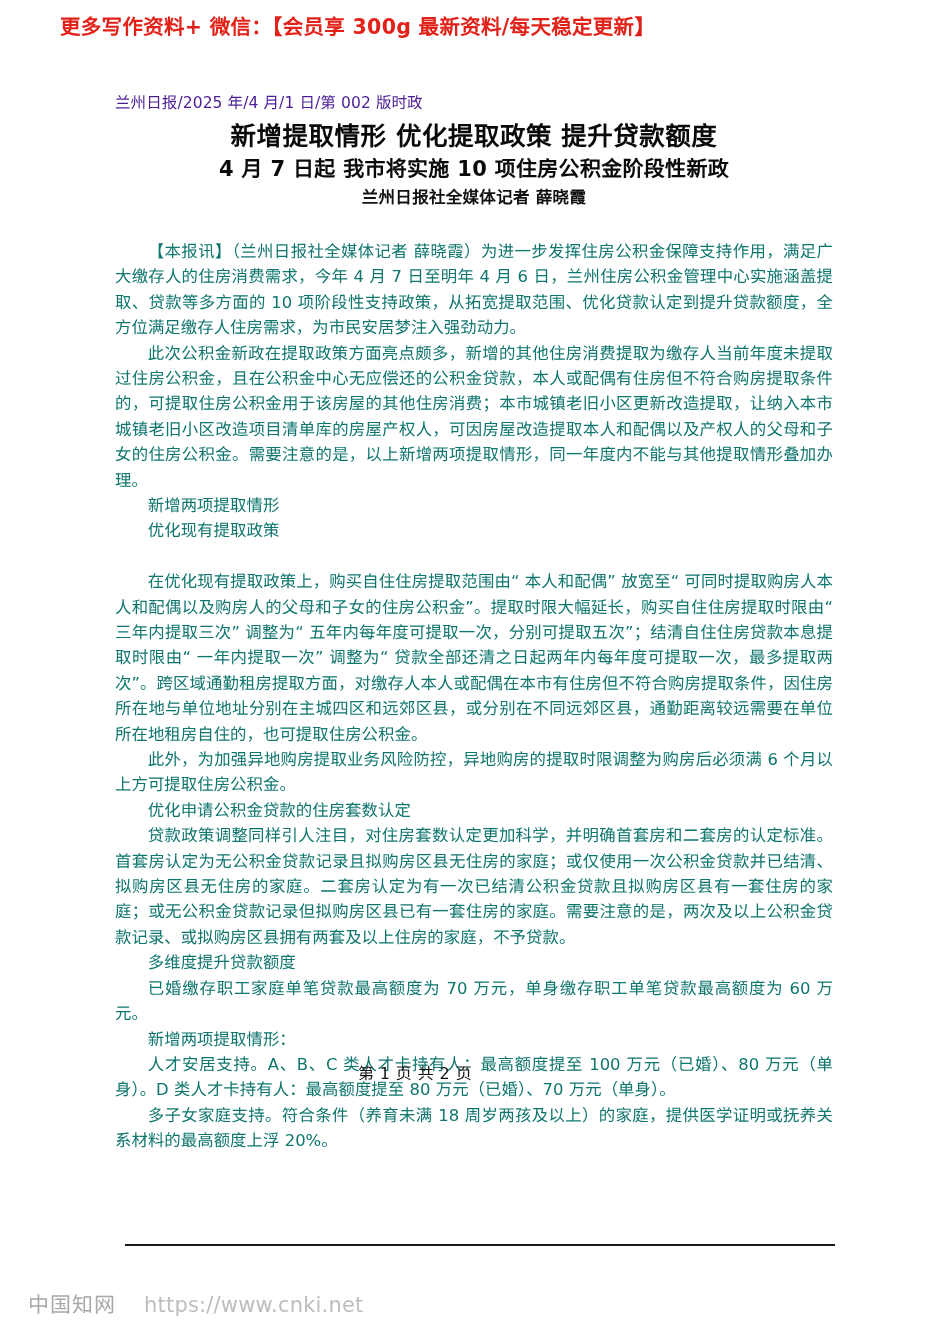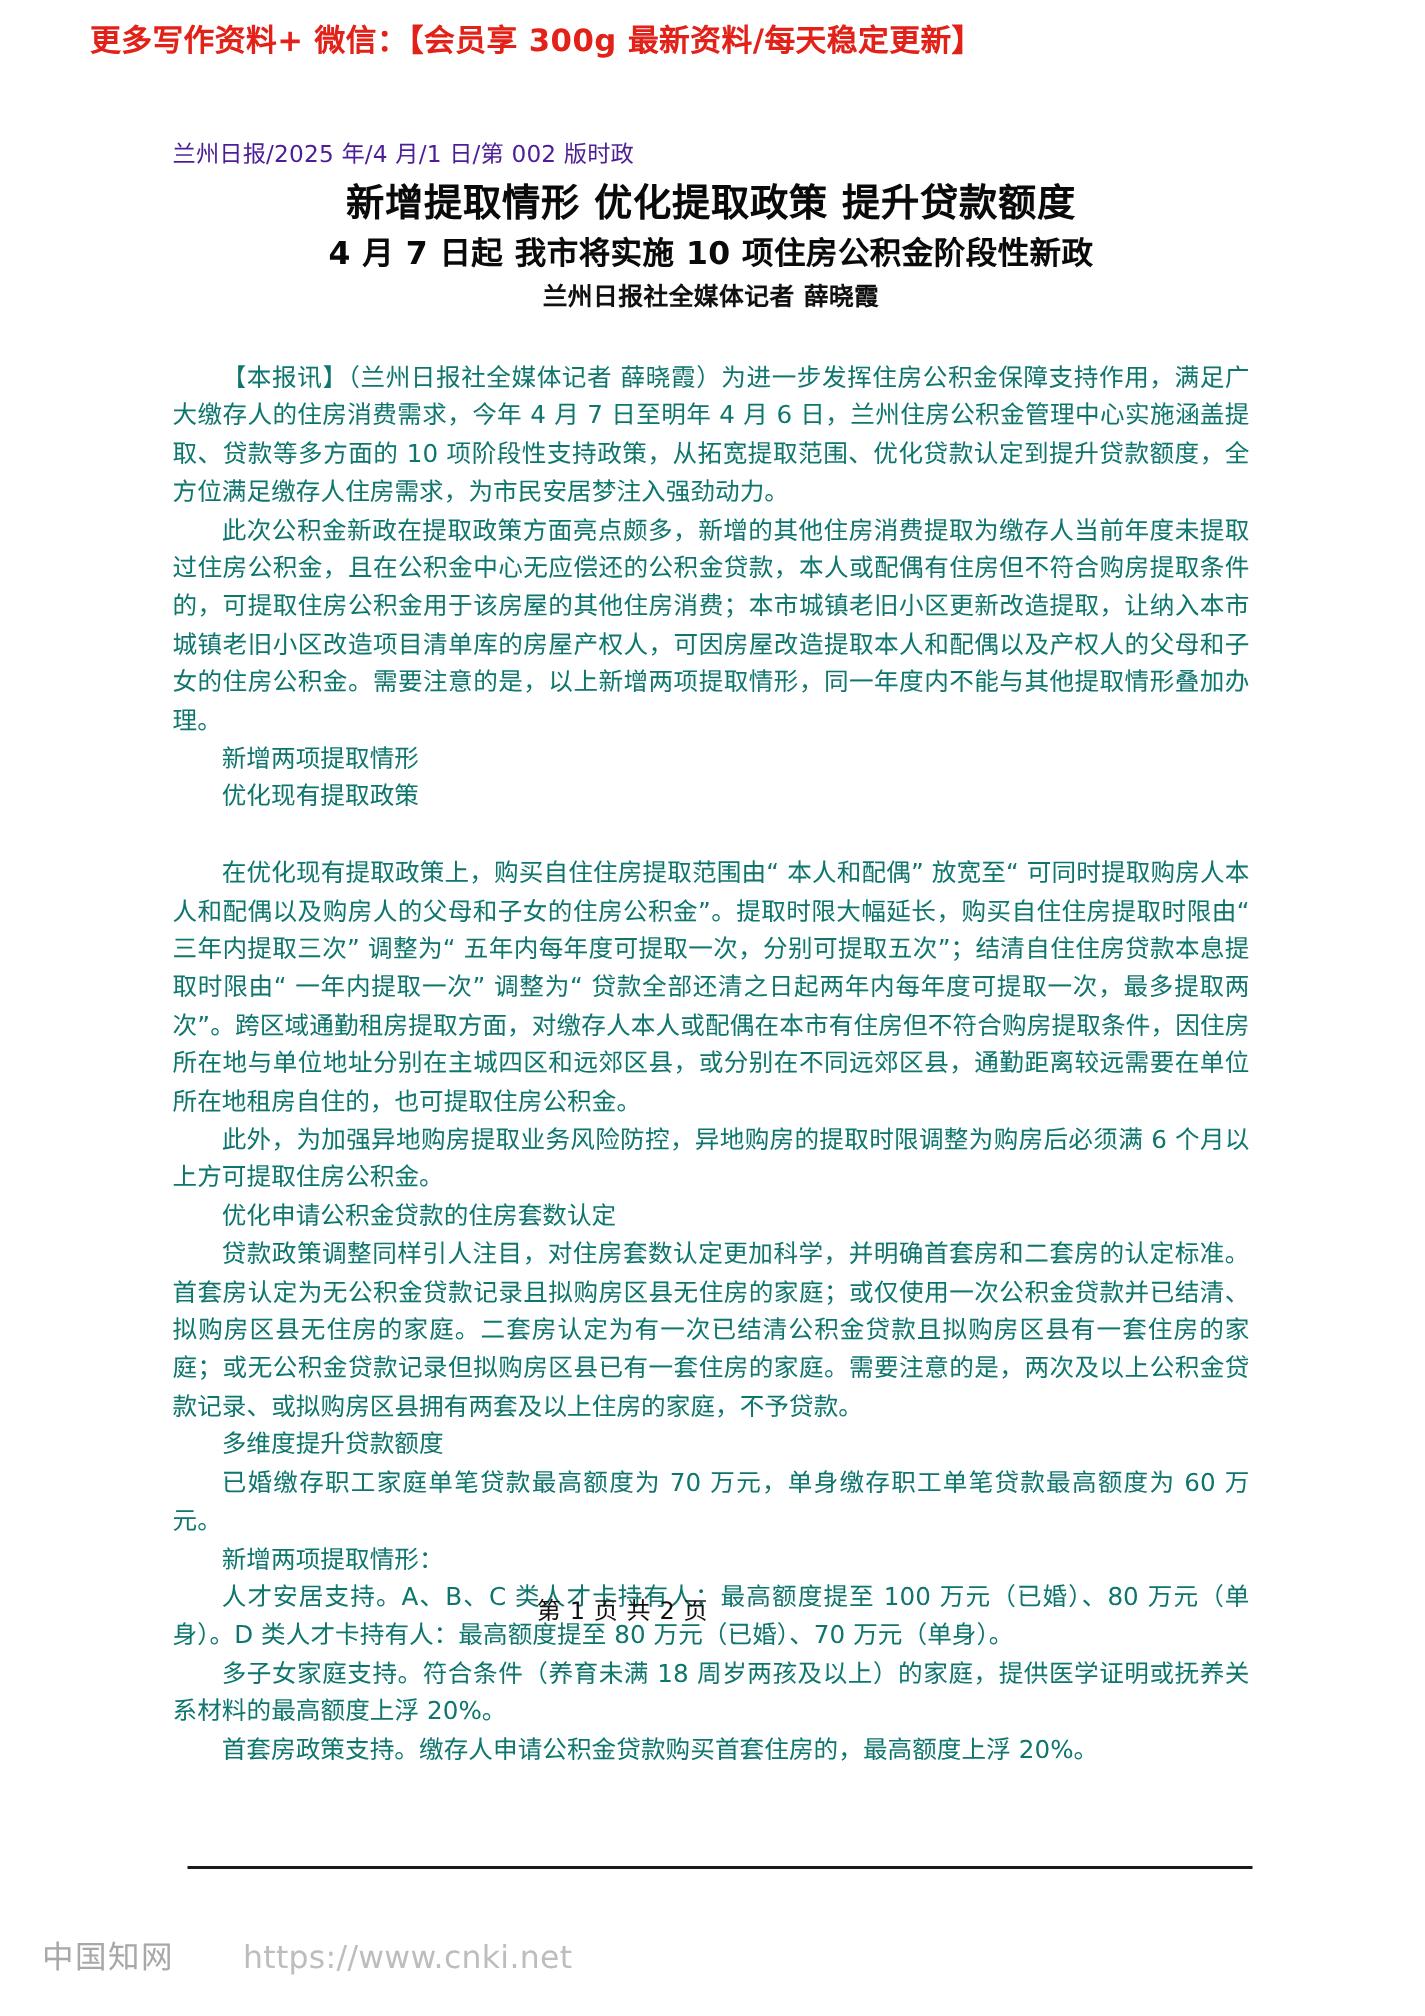--- a/index.html
+++ b/index.html
@@ -127,21 +127,21 @@
     background: #1a1a1a;
   }
 
   
   .cnki-watermark {
     position: absolute;
     top: 1288px;
     left: 28px;
     display: flex;
     align-items: baseline;
-    gap: 46px;
+    gap: 28px;
     color: #a9a9a9;
   }
   .cnki-logo-text {
     font-size: 21px;
     letter-spacing: 1px;
     color: #a8a8a8;
     font-weight: 400;
   }
   .cnki-url {
     font-size: 21px;
@@ -174,21 +174,20 @@
       <div class="spacer-line"></div>
       <p>在优化现有提取政策上，购买自住住房提取范围由“ 本人和配偶” 放宽至“ 可同时提取购房人本人和配偶以及购房人的父母和子女的住房公积金”。提取时限大幅延长，购买自住住房提取时限由“ 三年内提取三次” 调整为“ 五年内每年度可提取一次，分别可提取五次”；结清自住住房贷款本息提取时限由“ 一年内提取一次” 调整为“ 贷款全部还清之日起两年内每年度可提取一次，最多提取两次”。跨区域通勤租房提取方面，对缴存人本人或配偶在本市有住房但不符合购房提取条件，因住房所在地与单位地址分别在主城四区和远郊区县，或分别在不同远郊区县，通勤距离较远需要在单位所在地租房自住的，也可提取住房公积金。</p>
       <p>此外，为加强异地购房提取业务风险防控，异地购房的提取时限调整为购房后必须满 6 个月以上方可提取住房公积金。</p>
       <p>优化申请公积金贷款的住房套数认定</p>
       <p>贷款政策调整同样引人注目，对住房套数认定更加科学，并明确首套房和二套房的认定标准。首套房认定为无公积金贷款记录且拟购房区县无住房的家庭；或仅使用一次公积金贷款并已结清、拟购房区县无住房的家庭。二套房认定为有一次已结清公积金贷款且拟购房区县有一套住房的家庭；或无公积金贷款记录但拟购房区县已有一套住房的家庭。需要注意的是，两次及以上公积金贷款记录、或拟购房区县拥有两套及以上住房的家庭，不予贷款。</p>
       <p>多维度提升贷款额度</p>
       <p>已婚缴存职工家庭单笔贷款最高额度为 70 万元，单身缴存职工单笔贷款最高额度为 60 万元。</p>
       <p>新增两项提取情形：</p>
       <p>人才安居支持。A、B、C 类人才卡持有人：最高额度提至 100 万元（已婚）、80 万元（单身）。D 类人才卡持有人：最高额度提至 80 万元（已婚）、70 万元（单身）。</p>
       <p>多子女家庭支持。符合条件（养育未满 18 周岁两孩及以上）的家庭，提供医学证明或抚养关系材料的最高额度上浮 20%。</p>
-      <p>首套房政策支持。缴存人申请公积金贷款购买首套住房的，最高额度上浮 20%。</p>
     </div>
   </div>
 
   <div class="page-number">第 1 页 共 2 页</div>
 
   <div class="bottom-rule"></div>
 
   <div class="cnki-watermark">
     <span class="cnki-logo-text">中国知网</span>
     <span class="cnki-url">https://www.cnki.net</span>

